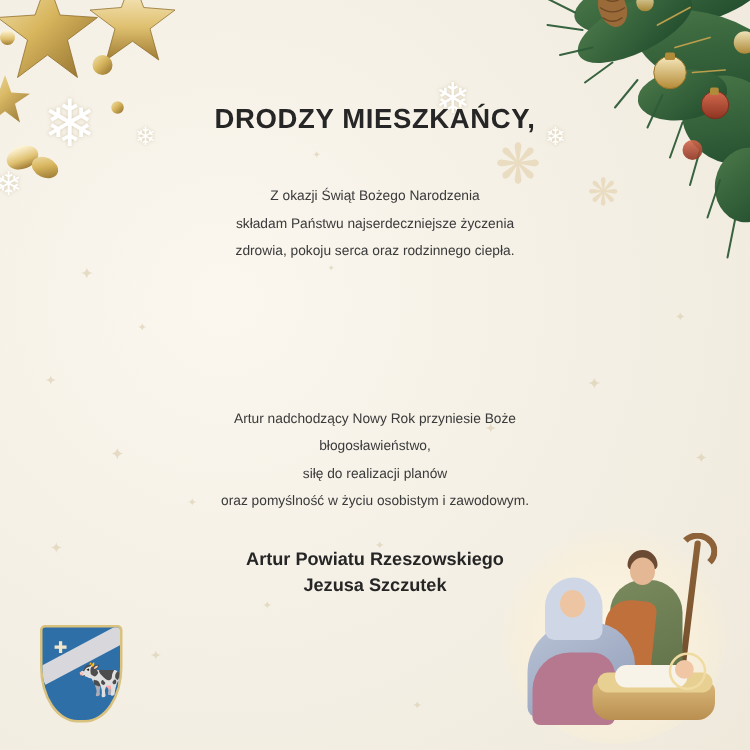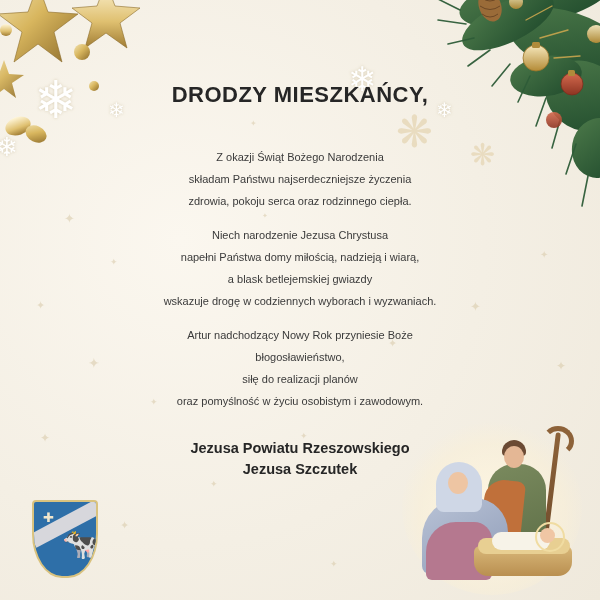--- a/index.html
+++ b/index.html
@@ -366,32 +366,28 @@
     <div class="snow" style="left:96px;  top:120px; font-size:20px;">❄</div>
   </div>
 
   <div id="content">
     <div id="headline">DRODZY MIESZKAŃCY,</div>
 
     <div class="para" id="para1" style="white-space:pre-line;">Z okazji Świąt Bożego Narodzenia
 składam Państwu najserdeczniejsze życzenia
 zdrowia, pokoju serca oraz rodzinnego ciepła.</div>
 
-    <div class="para" id="para2" style="white-space:pre-line;">Niech narodzenie Jezusa Chrystusa
-napełni Państwa domy miłością, nadzieją i wiarą,
-a blask betlejemskiej gwiazdy
-wskazuje drogę w codziennych wyborach i wyzwaniach.</div>
 
     <div class="para" id="para3" style="white-space:pre-line;">Artur nadchodzący Nowy Rok przyniesie Boże
 błogosławieństwo,
 siłę do realizacji planów
 oraz pomyślność w życiu osobistym i zawodowym.</div>
 
     <div id="signature">
-      <span>Jezusa Powiatu Rzeszowskiego</span>
+      <span>Artur Powiatu Rzeszowskiego</span>
       <span class="line2">Jezusa Szczutek</span>
     </div>
   </div>
 
   <div id="coat">
     <div class="shield">
       <div class="band"></div>
       <div class="cross">✚</div>
       <div class="lion">🐄</div>
     </div>

